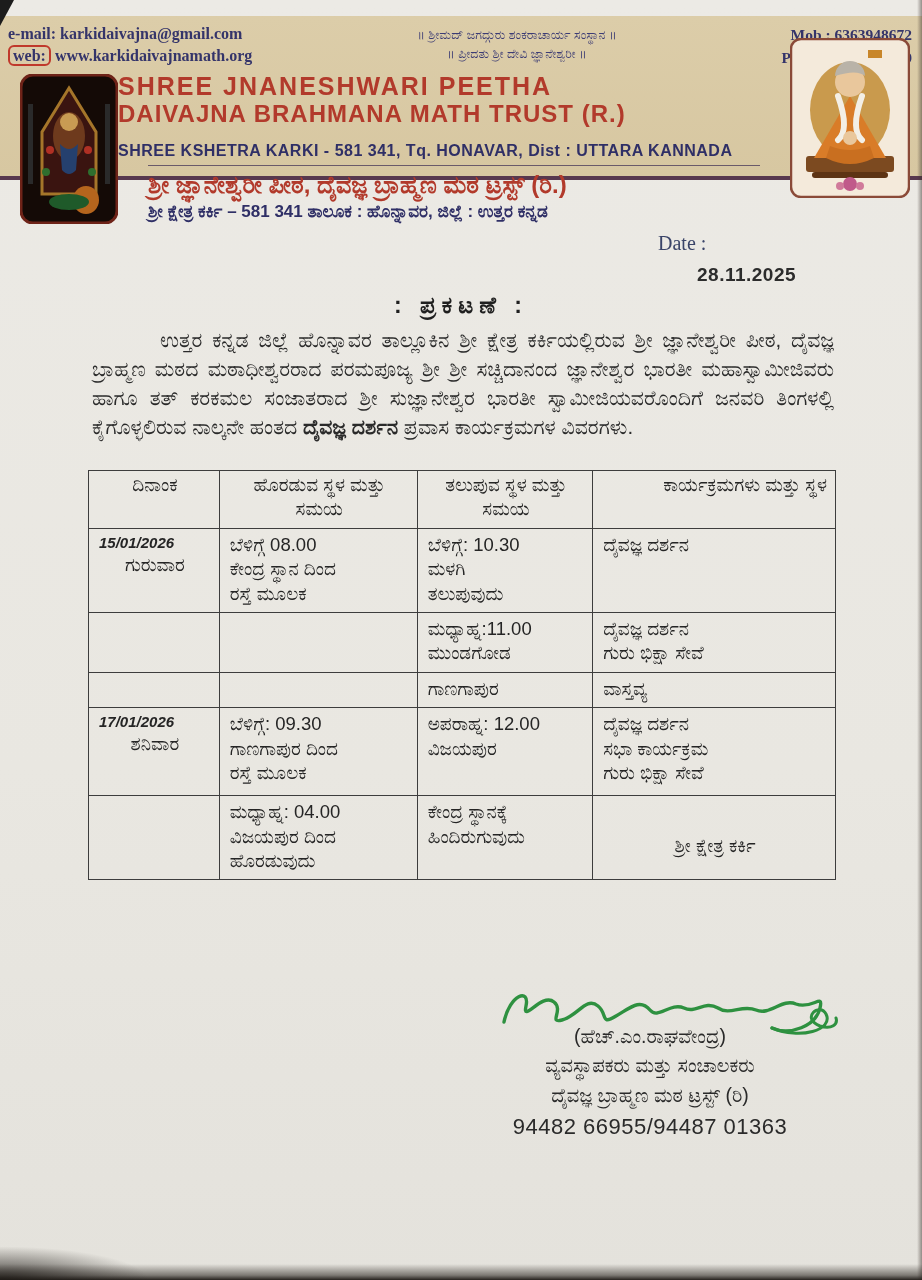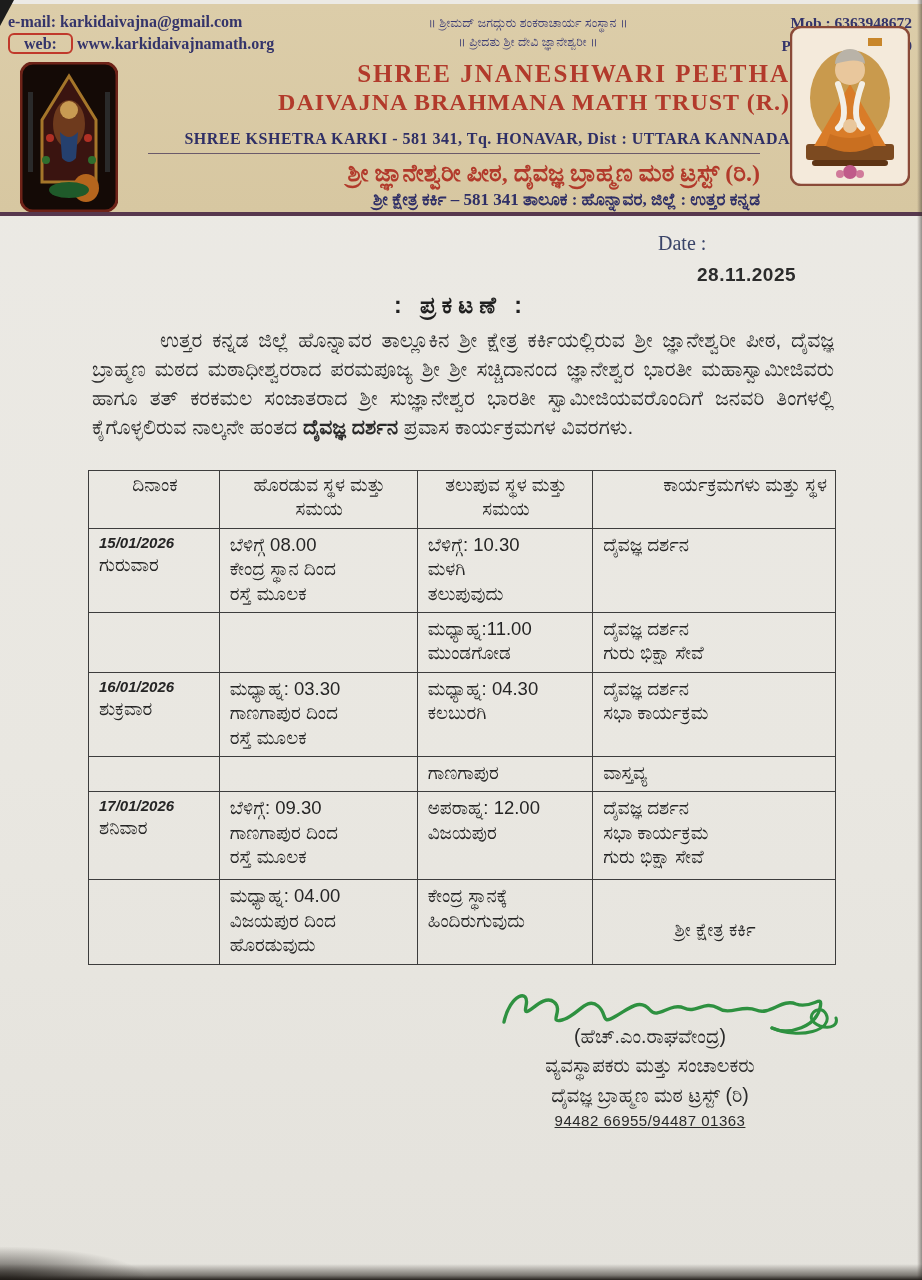--- a/index.html
+++ b/index.html
@@ -4,34 +4,34 @@
 <style>
   * { margin:0; padding:0; box-sizing:border-box; }
   html,body { background:#cfcdc8; }
   .page {
     width:922px; height:1280px; position:relative; overflow:hidden;
     background:linear-gradient(180deg,#eceae5 0%,#e9e7e1 60%,#e4e2dc 100%);
     font-family:"Liberation Sans", sans-serif; color:#232323;
   }
   
   .letterhead {
-    position:absolute; top:4px; left:0; right:0; height:212px;
+    position:absolute; top:16px; left:0; right:0; height:164px;
     background:linear-gradient(180deg,#dccda9 0%,#d7c7a1 100%);
     border-bottom:4px solid #57384e;
   }
   .lh-top { display:flex; justify-content:space-between; padding:7px 10px 0 8px; }
   .contact { font-family:"Liberation Serif", serif; font-weight:bold; color:#34346a; font-size:16px; line-height:1.35; }
-  .contact .weblabel { border:2px solid #c0392b; border-radius:6px; padding:0 14px; }
+  .contact .weblabel { border:2px solid #c0392b; border-radius:6px; padding:0 3px; }
   .slogans { text-align:center; color:#3c3c74; font-size:12.5px; line-height:1.5; padding-top:3px; }
   .phones-top { font-family:"Liberation Serif", serif; font-weight:bold; color:#34346a; font-size:15.5px; text-align:right; line-height:1.5; }
   .lh-main { display:flex; align-items:flex-start; }
   .photo-frame { flex:0 0 auto; }
   .left-photo { margin:4px 0 0 20px; }
   .right-photo { margin:-32px 12px 0 0; }
-  .titles { flex:1 1 auto; text-align:right; padding-top:2px;font-family:Liberation Serif, serif; }
+  .titles { flex:1 1 auto; text-align:left; padding-top:2px; }
   .t-red { color:#b23a2b; font-weight:bold; font-size:25px; letter-spacing:2px; line-height:1.15; }
   .t-red2 { color:#b23a2b; font-weight:bold; font-size:24px; letter-spacing:1px; line-height:1.2; }
   .t-navy { color:#2f2f66; font-weight:bold; font-size:16px; letter-spacing:.5px; margin-top:13px; }
   .kn-block { border-top:1.5px solid #6a5a6a; margin:5px 30px 0 30px; padding-top:4px; }
   .t-kn-red { color:#b23a2b; font-weight:bold; font-size:24px; line-height:1.25; }
   .t-kn-navy { color:#2f2f66; font-weight:bold; font-size:17px; margin-top:2px; }
   
   .date-label { position:absolute; top:232px; left:658px; font-family:"Liberation Serif", serif; color:#3a4468; font-size:20px; }
   .date-value { position:absolute; top:264px; left:697px; font-weight:bold; color:#2c2c2c; font-size:19px; letter-spacing:.5px; }
   .doc-heading { position:absolute; top:292px; left:0; width:100%; text-align:center;
@@ -48,29 +48,29 @@
     border:1.4px solid #3d3d3d; vertical-align:top; text-align:left;
     padding:4px 8px 6px 10px; font-size:18.5px; line-height:1.32;
     white-space:pre-line; color:#252525; font-weight:normal;
   }
   .sched th { text-align:center; vertical-align:top; padding-top:2px; }
   .sched .c1 { width:17.5%; }
   .sched .c2 { width:26.5%; }
   .sched .c3 { width:23.5%; }
   .sched .c4 { width:32.5%;text-align:right; }
   .sched .date { display:block; font-weight:bold; font-style:italic; font-size:15px; }
-  .sched .day { display:block; }
+  .sched .day { display:block;text-align:center; }
   .sched td.center { text-align:center; vertical-align:middle; padding-top:22px; }
   .r1 td { height:76px; } .r2 td { height:52px; } .r3 td { height:56px; }
   .r4 td { height:76px; } .r5 td { height:34px; } .r6 td { height:88px; } .r7 td { height:80px; }
   
   .signature { position:absolute; top:978px; left:490px; }
   .sign-block { position:absolute; top:1022px; left:430px; width:440px; text-align:center;
     font-size:19.5px; line-height:1.5; color:#2a2a2a; }
-  .sign-block .phones-line { font-size:15px; letter-spacing:.5px;text-decoration:underline; }
+  .sign-block .phones-line { font-size:22px; letter-spacing:.5px; }
   
   .scan-corner-tl { position:absolute; top:0; left:0; width:0; height:0;
     border-top:26px solid #1c1c1c; border-right:14px solid transparent; }
   .scan-bottom { position:absolute; bottom:0; left:0; right:0; height:16px;
     background:linear-gradient(180deg,rgba(40,35,30,0) 0%,rgba(40,35,30,.55) 70%,#26221e 100%); }
   .scan-bottom-left { position:absolute; bottom:0; left:0; width:150px; height:34px;
     background:radial-gradient(ellipse at bottom left, rgba(30,26,22,.85) 0%, rgba(30,26,22,0) 70%); }
   .scan-right { position:absolute; top:0; bottom:0; right:0; width:5px;
     background:linear-gradient(270deg,rgba(60,50,45,.5),rgba(60,50,45,0)); }
 </style>
@@ -174,30 +174,20 @@
       <td>ದೈವಜ್ಞ ದರ್ಶನ</td>
     </tr>
     <tr class="r2">
       <td><span class="date"></span><span class="day"></span></td>
       <td></td>
       <td>ಮಧ್ಯಾಹ್ನ:11.00
 ಮುಂಡಗೋಡ</td>
       <td>ದೈವಜ್ಞ ದರ್ಶನ
 ಗುರು ಭಿಕ್ಷಾ ಸೇವೆ</td>
     </tr>
-    <tr class="r4">
-      <td><span class="date">16/01/2026</span><span class="day">ಶುಕ್ರವಾರ</span></td>
-      <td>ಮಧ್ಯಾಹ್ನ:  03.30
-ಗಾಣಗಾಪುರ ದಿಂದ
-ರಸ್ತೆ ಮೂಲಕ</td>
-      <td>ಮಧ್ಯಾಹ್ನ: 04.30
-ಕಲಬುರಗಿ</td>
-      <td>ದೈವಜ್ಞ ದರ್ಶನ
-ಸಭಾ ಕಾರ್ಯಕ್ರಮ</td>
-    </tr>
     <tr class="r5">
       <td><span class="date"></span><span class="day"></span></td>
       <td></td>
       <td>ಗಾಣಗಾಪುರ</td>
       <td>ವಾಸ್ತವ್ಯ</td>
     </tr>
     <tr class="r6">
       <td><span class="date">17/01/2026</span><span class="day">ಶನಿವಾರ</span></td>
       <td>ಬೆಳಿಗ್ಗೆ: 09.30
 ಗಾಣಗಾಪುರ ದಿಂದ

